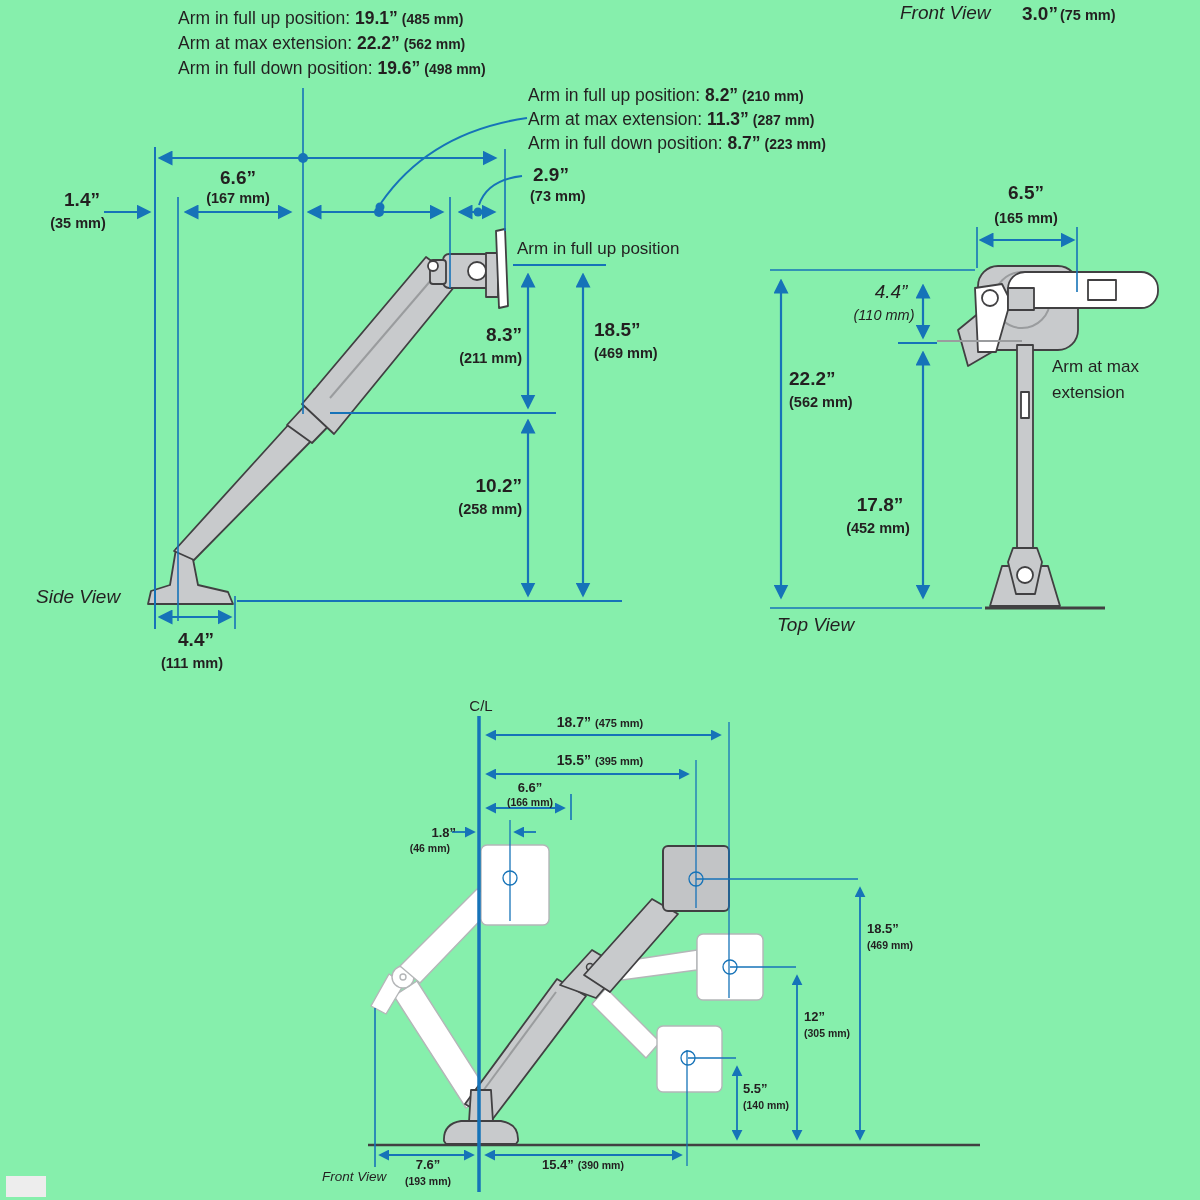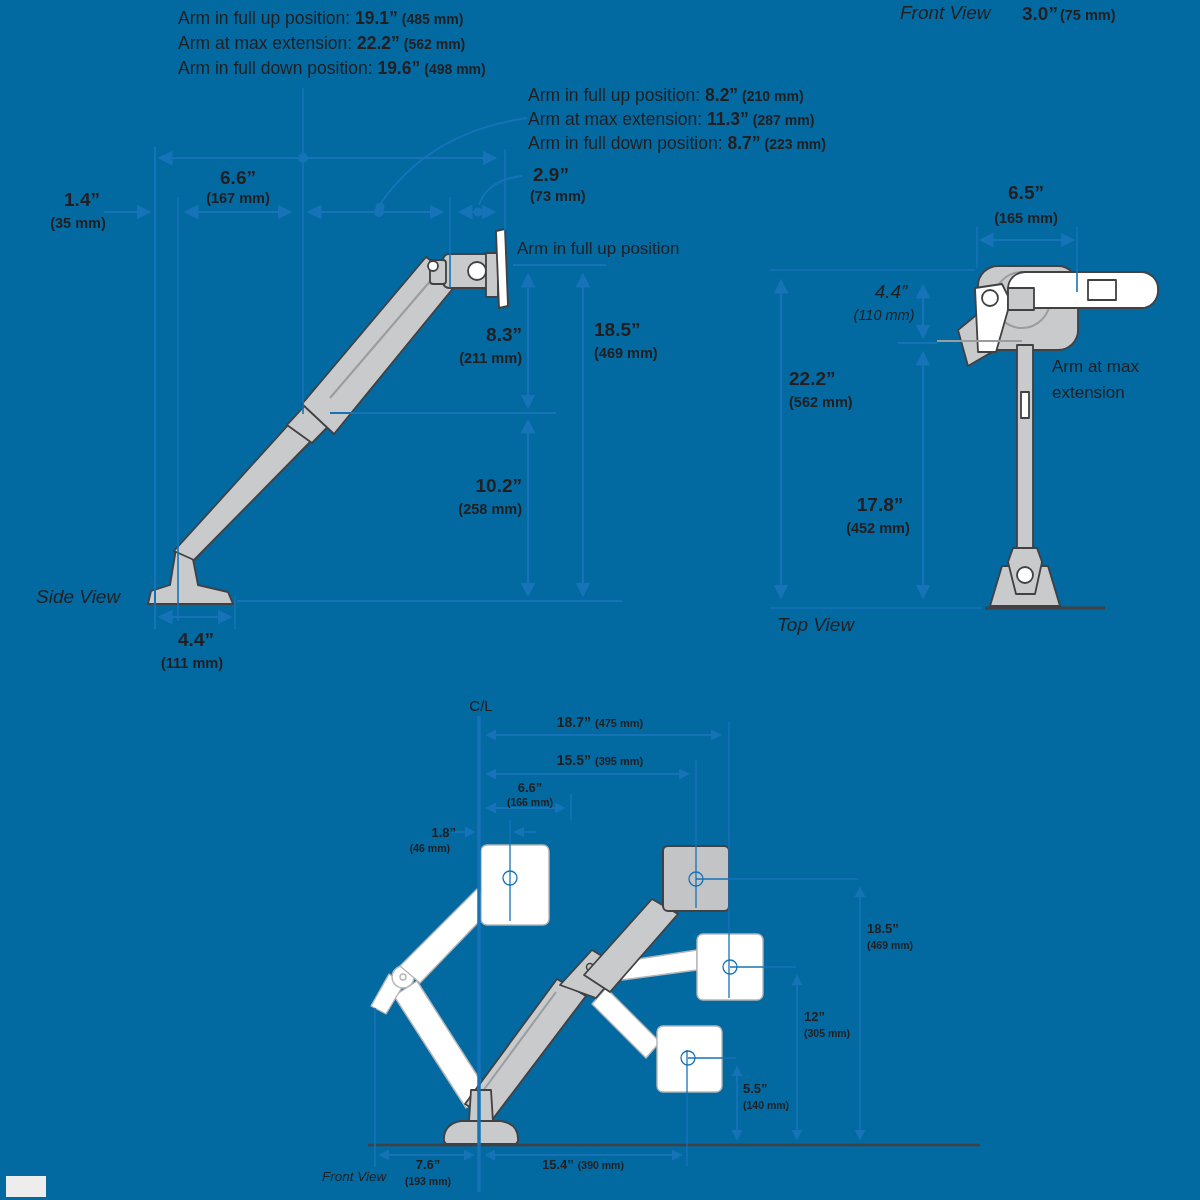--- a/index.html
+++ b/index.html
@@ -1,16 +1,16 @@
 <!DOCTYPE html>
 <html><head>
 <meta charset="utf-8">
 <style>
   html,body{margin:0;padding:0;background:#ffffff;}
-  .stage{position:relative;width:1200px;height:1200px;background:#0369a1;overflow:hidden;}
+  .stage{position:relative;width:1200px;height:1200px;background:#86efac;overflow:hidden;}
   text, tspan{font-family:"Liberation Sans",sans-serif;fill:#231f20;}
   .co{font-size:17.5px;}
   .cob{font-weight:700;font-size:17.5px;}
   .com{font-weight:700;font-size:14px;}
   .din{font-weight:700;font-size:19px;}
   .dmm{font-weight:700;font-size:14.5px;}
   .din-s{font-weight:700;font-size:14px;}
   .dmm-s{font-weight:700;font-size:11px;}
   .din-xs{font-weight:700;font-size:13px;}
   .dmm-xs{font-weight:700;font-size:10.5px;}

